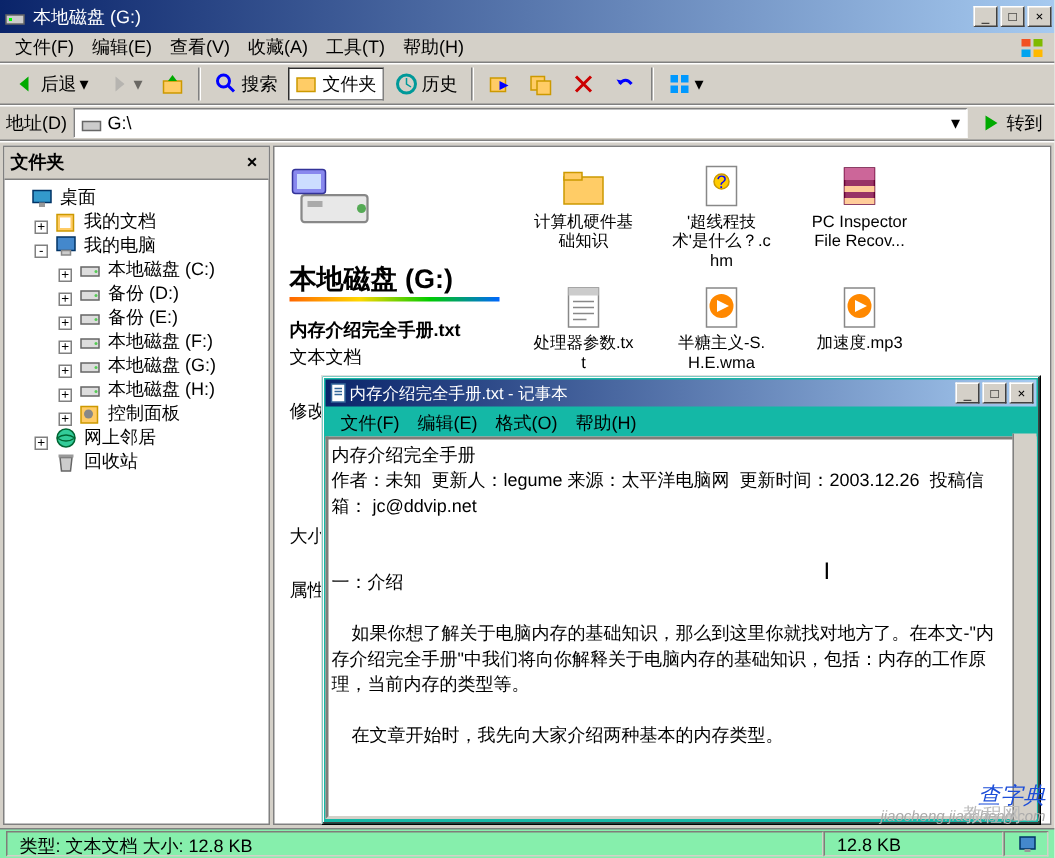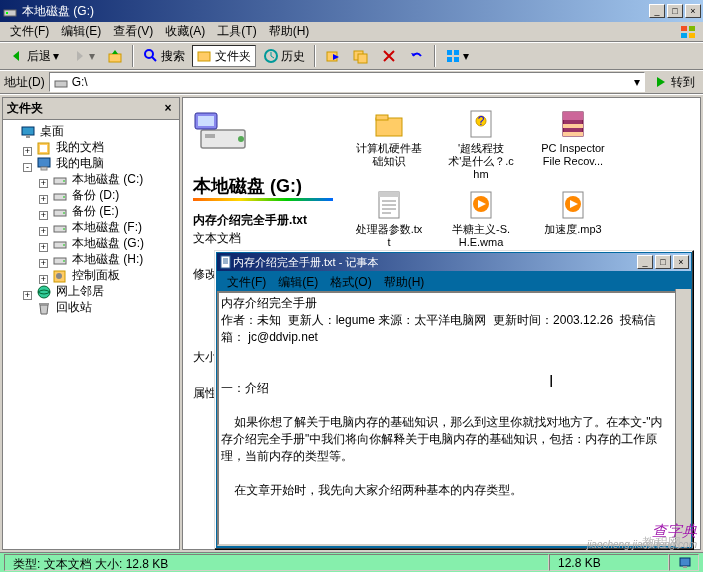--- a/index.html
+++ b/index.html
@@ -35,21 +35,21 @@
 .file-info{font-size:12px;line-height:18px}
 .file-info b{font-weight:bold}
 .icon-grid{position:absolute;left:170px;top:10px;right:0;display:flex;flex-wrap:wrap;gap:8px 20px}
 .file-item{width:72px;display:flex;flex-direction:column;align-items:center;cursor:pointer;text-align:center}
 .file-item.selected .file-icon{filter:brightness(0.5) sepia(1) hue-rotate(180deg) saturate(4)}
 .file-item.selected .file-label{background:#0a246a;color:#fff}
 .file-icon{width:32px;height:32px;display:flex;align-items:center;justify-content:center;margin-bottom:2px}
 .file-label{font-size:11px;line-height:13px;max-width:72px;word-break:break-all;padding:0 2px}
 .info-left{position:absolute;left:10px;top:70px;width:150px;font-size:12px;line-height:16px}
 .info-labels{position:absolute;left:10px;top:250px;font-size:12px;line-height:18px}
-.notepad{position:absolute;left:214px;top:250px;width:480px;height:300px;background:#0369a1;border:1px solid #dfdfdf;border-right-color:#000;border-bottom-color:#000;z-index:10;box-shadow:inset -1px -1px #404040,inset 1px 1px #fff}
+.notepad{position:absolute;left:214px;top:250px;width:480px;height:300px;background:#14b8a6;border:1px solid #dfdfdf;border-right-color:#000;border-bottom-color:#000;z-index:10;box-shadow:inset -1px -1px #404040,inset 1px 1px #fff}
 .np-titlebar{height:18px;background:linear-gradient(to right,#0a246a,#a6caf0);color:#fff;display:flex;align-items:center;padding:0 2px;margin:2px}
 .np-titlebar .title{flex:1;font-size:11px}
 .np-menubar{height:18px;display:flex;align-items:center;padding:0 4px;margin:0 2px}
 .np-menubar span{padding:2px 6px;cursor:pointer}
 .np-textarea{margin:0 2px 2px 2px;height:255px;background:#fff;border:2px inset #d4d0c8;padding:2px;font-size:13px;line-height:17px;overflow:auto;position:relative}
 .np-scroll{position:absolute;right:2px;top:38px;bottom:2px;width:16px;background:#d4d0c8;border-left:1px solid #808080}
 .statusbar{position:absolute;bottom:0;left:0;right:0;height:20px;background:#86efac;border-top:1px solid #808080;display:flex;align-items:center;padding:0 4px;font-size:11px}
 .statusbar .cell{border:1px inset #d4d0c8;padding:1px 8px;height:17px}
 .statusbar .flex{flex:1}
 .watermark{position:absolute;right:6px;bottom:20px;font-size:14px;color:#999;font-style:italic;z-index:20;display:flex;flex-direction:column;align-items:flex-end;line-height:14px}
@@ -491,16 +491,16 @@
   <div class="cell" style="width:120px">12.8 KB</div>
   <div class="cell" style="width:30px">
     <svg width="14" height="14">
         <rect x="2" y="2" width="10" height="8" fill="#48c" stroke="#036"></rect>
         <rect x="5" y="10" width="4" height="2" fill="#999"></rect>
       </svg>
   </div>
 </div>
 
 <div class="watermark">
-  <span style="font-size:15px;color:#a21caf">查字典</span>
+  <span style="font-size:15px;color:#1d4ed8">查字典</span>
   <span style="font-size:10px;color:#aaa">jiaocheng.jiaocheng.com</span>
 </div>
 <div style="position:absolute;right:22px;bottom:20px;font-size:13px;color:#bbb;z-index:20">教程网</div>
 
 </body></html>

